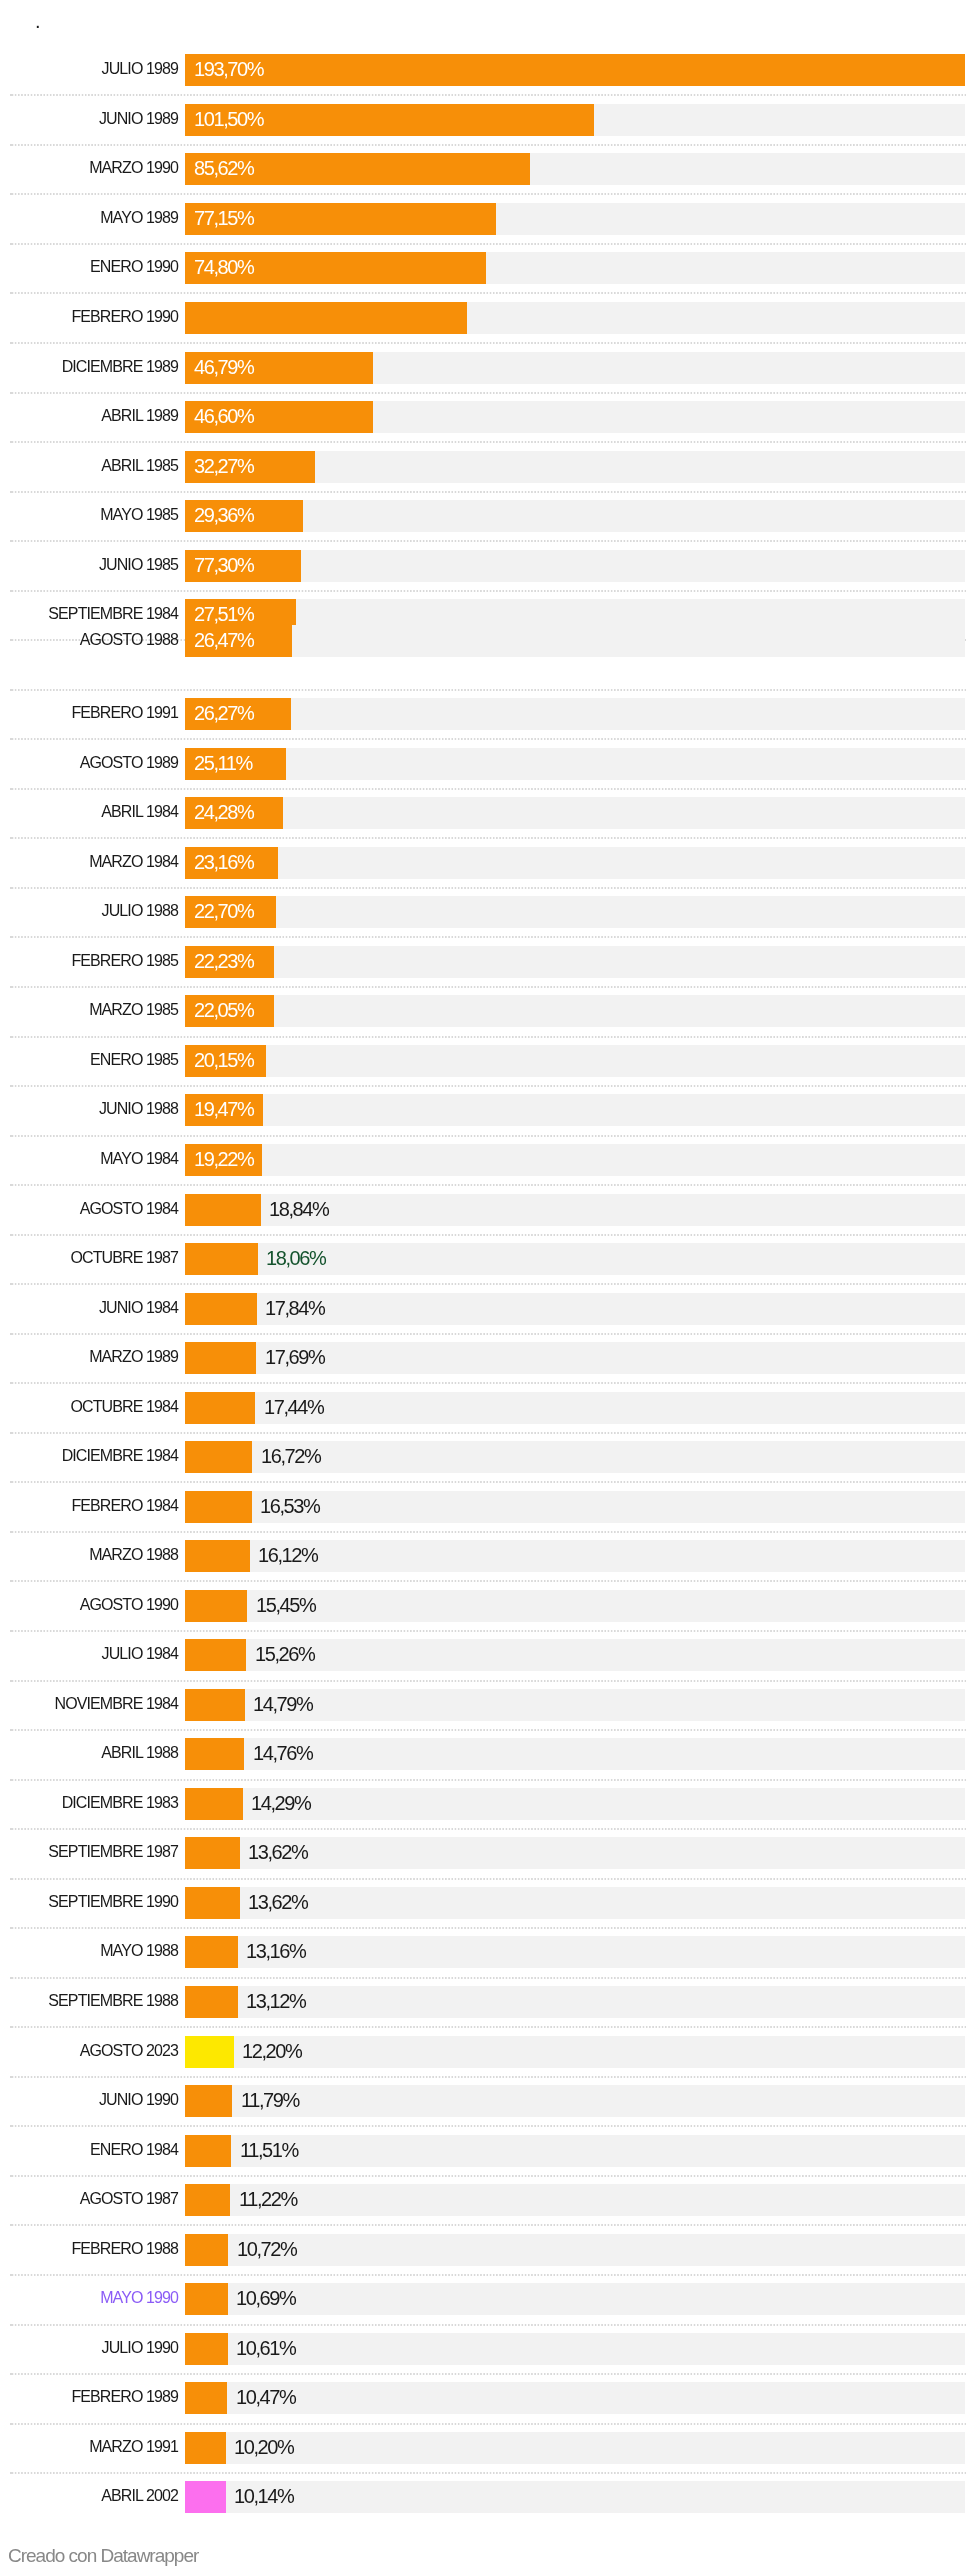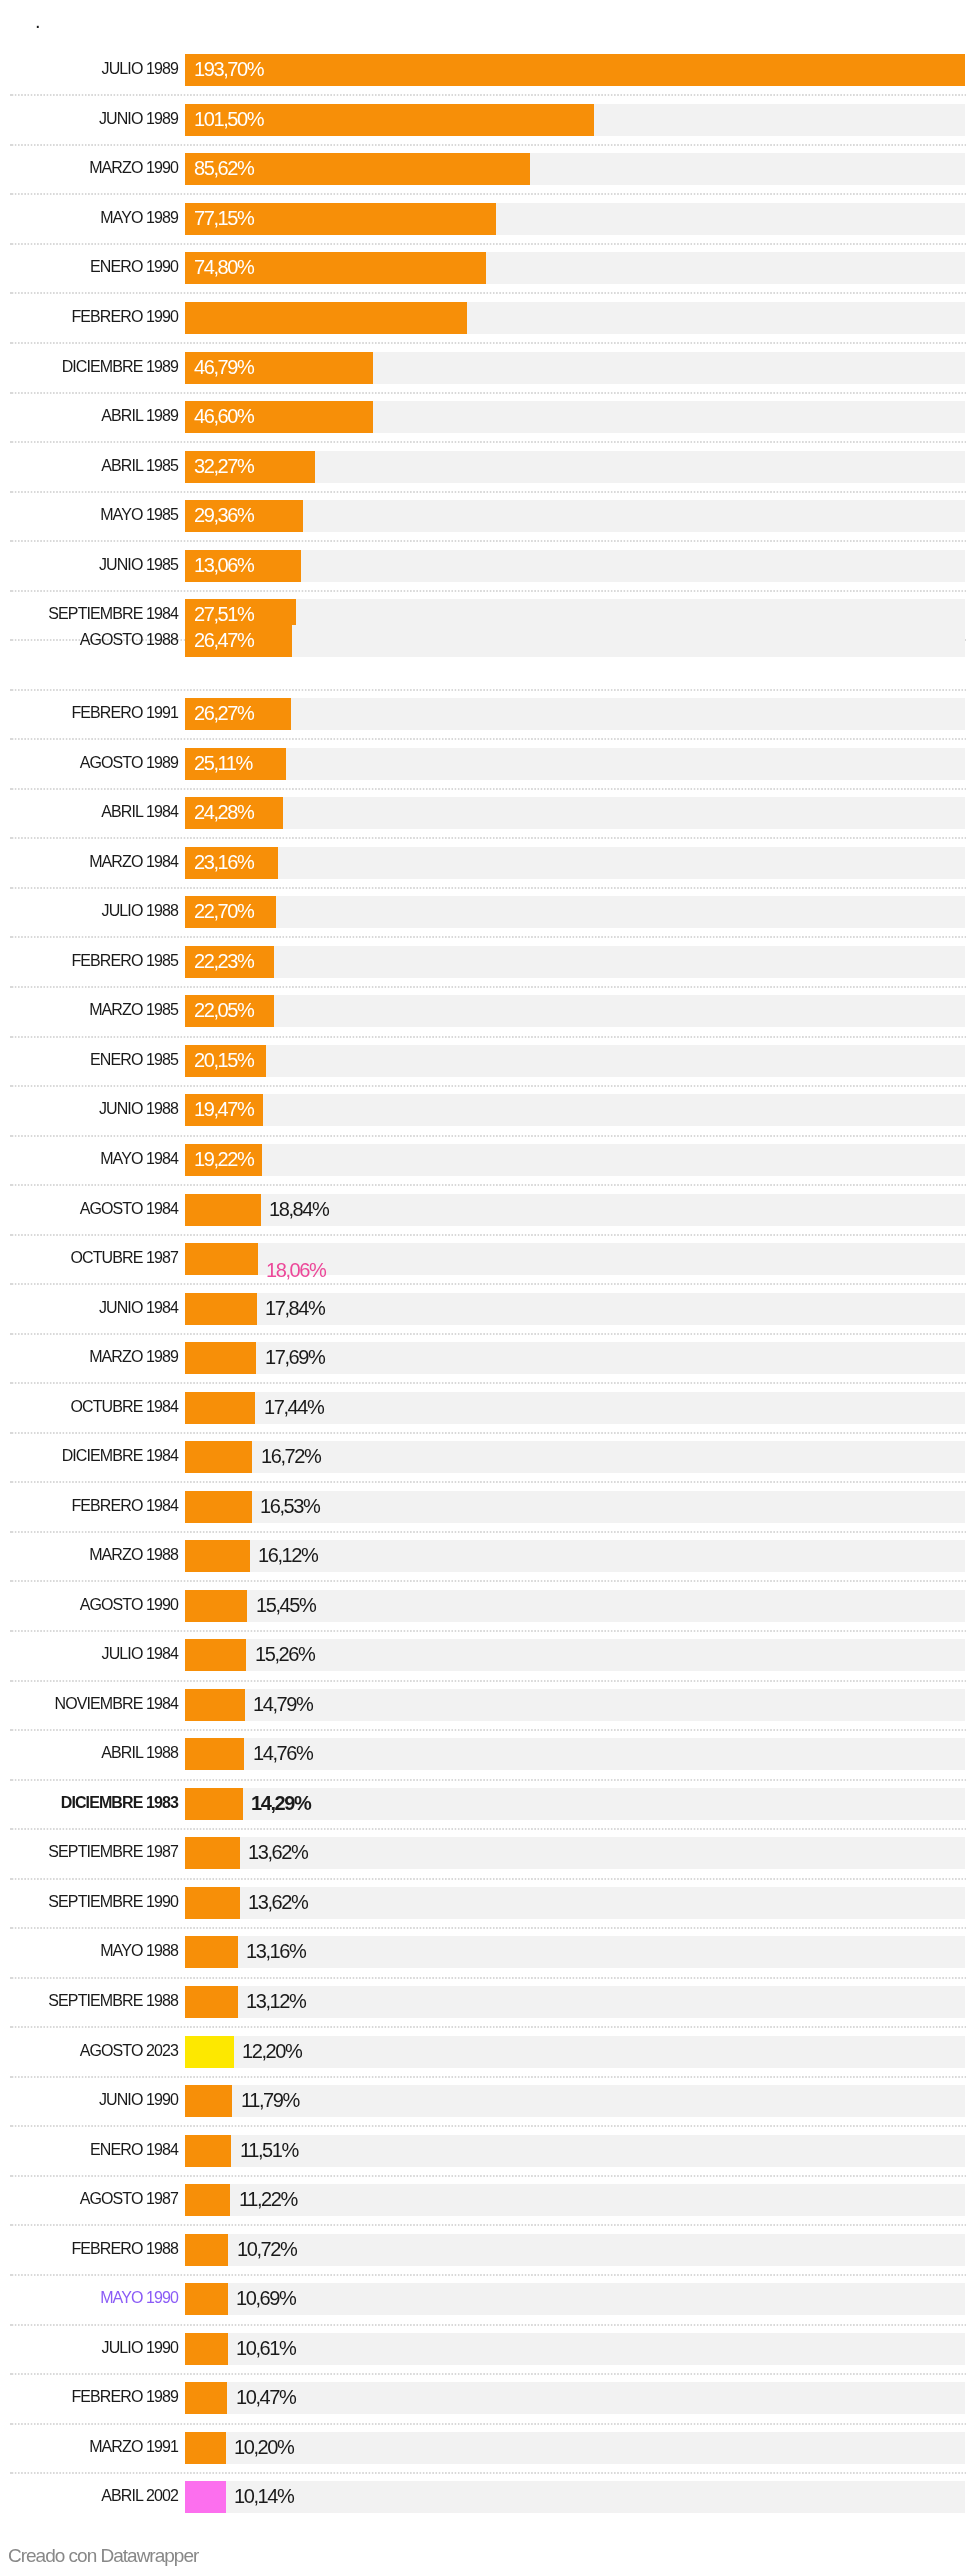--- a/index.html
+++ b/index.html
@@ -156,21 +156,21 @@
         </div>
         <div class="row-value" style="height: 32px; color: rgb(255, 255, 255); left: 194px;">29,36%</div>
       </div>
       <div class="gridline" style="top: 540px; left: 9.6px; width: 956px;"></div>
       <div class="row" style="top: 550px; height: 32px;">
         <div class="row-track" style="background: rgb(242, 242, 242); left: 185px; width: 780px; height: 32px;"></div>
         <div class="row-bar" style="left: 185px; width: 116px; height: 32px; background: rgb(247, 143, 8);"></div>
         <div class="row-label" style="width: 178px; height: 32px; color: rgb(26, 26, 26);">
           <span>JUNIO 1985</span>
         </div>
-        <div class="row-value" style="height: 32px; color: rgb(255, 255, 255); left: 194px;">13,06%</div>
+        <div class="row-value" style="height: 32px; color: rgb(255, 255, 255); left: 194px;">77,30%</div>
       </div>
       <div class="gridline" style="top: 590px; left: 9.6px; width: 956px;"></div>
       <div class="row" style="top: 599px; height: 32px;">
         <div class="row-track" style="background: rgb(242, 242, 242); left: 185px; width: 780px; height: 32px;"></div>
         <div class="row-bar" style="left: 185px; width: 111px; height: 32px; background: rgb(247, 143, 8);"></div>
         <div class="row-label" style="width: 178px; height: 32px; color: rgb(26, 26, 26);">
           <span>SEPTIEMBRE 1984</span>
         </div>
         <div class="row-value" style="height: 32px; color: rgb(255, 255, 255); left: 194px;">27,51%</div>
       </div>
@@ -282,21 +282,21 @@
         </div>
         <div class="row-value" style="height: 32px; color: rgb(26, 26, 26); left: 269px;">18,84%</div>
       </div>
       <div class="gridline" style="top: 1234px; left: 9.6px; width: 956px;"></div>
       <div class="row" style="top: 1243px; height: 32px;">
         <div class="row-track" style="background: rgb(242, 242, 242); left: 185px; width: 780px; height: 32px;"></div>
         <div class="row-bar" style="left: 185px; width: 73px; height: 32px; background: rgb(247, 143, 8);"></div>
         <div class="row-label" style="width: 178px; height: 32px; color: rgb(26, 26, 26);">
           <span>OCTUBRE 1987</span>
         </div>
-        <div class="row-value" style="height: 32px; color: #ec4899; left: 266px; margin-top: 12px;">18,06%</div>
+        <div class="row-value" style="height: 32px; color: #14532d; left: 266px;">18,06%</div>
       </div>
       <div class="gridline" style="top: 1283px; left: 9.6px; width: 956px;"></div>
       <div class="row" style="top: 1293px; height: 32px;">
         <div class="row-track" style="background: rgb(242, 242, 242); left: 185px; width: 780px; height: 32px;"></div>
         <div class="row-bar" style="left: 185px; width: 72px; height: 32px; background: rgb(247, 143, 8);"></div>
         <div class="row-label" style="width: 178px; height: 32px; color: rgb(26, 26, 26);">
           <span>JUNIO 1984</span>
         </div>
         <div class="row-value" style="height: 32px; color: rgb(26, 26, 26); left: 265px;">17,84%</div>
       </div>
@@ -375,21 +375,21 @@
       <div class="gridline" style="top: 1729px; left: 9.6px; width: 956px;"></div>
       <div class="row" style="top: 1738px; height: 32px;">
         <div class="row-track" style="background: rgb(242, 242, 242); left: 185px; width: 780px; height: 32px;"></div>
         <div class="row-bar" style="left: 185px; width: 59px; height: 32px; background: rgb(247, 143, 8);"></div>
         <div class="row-label" style="width: 178px; height: 32px; color: rgb(26, 26, 26);">
           <span>ABRIL 1988</span>
         </div>
         <div class="row-value" style="height: 32px; color: rgb(26, 26, 26); left: 253px;">14,76%</div>
       </div>
       <div class="gridline" style="top: 1779px; left: 9.6px; width: 956px;"></div>
-      <div class="row" style="top: 1788px; height: 32px; font-weight: bold;">
+      <div class="row" style="top: 1788px; height: 32px;">
         <div class="row-track" style="background: rgb(242, 242, 242); left: 185px; width: 780px; height: 32px;"></div>
         <div class="row-bar" style="left: 185px; width: 58px; height: 32px; background: rgb(247, 143, 8);"></div>
         <div class="row-label" style="width: 178px; height: 32px; color: rgb(26, 26, 26);">
           <span>DICIEMBRE 1983</span>
         </div>
         <div class="row-value" style="height: 32px; color: rgb(26, 26, 26); left: 251px;">14,29%</div>
       </div>
       <div class="gridline" style="top: 1828px; left: 9.6px; width: 956px;"></div>
       <div class="row" style="top: 1837px; height: 32px;">
         <div class="row-track" style="background: rgb(242, 242, 242); left: 185px; width: 780px; height: 32px;"></div>

